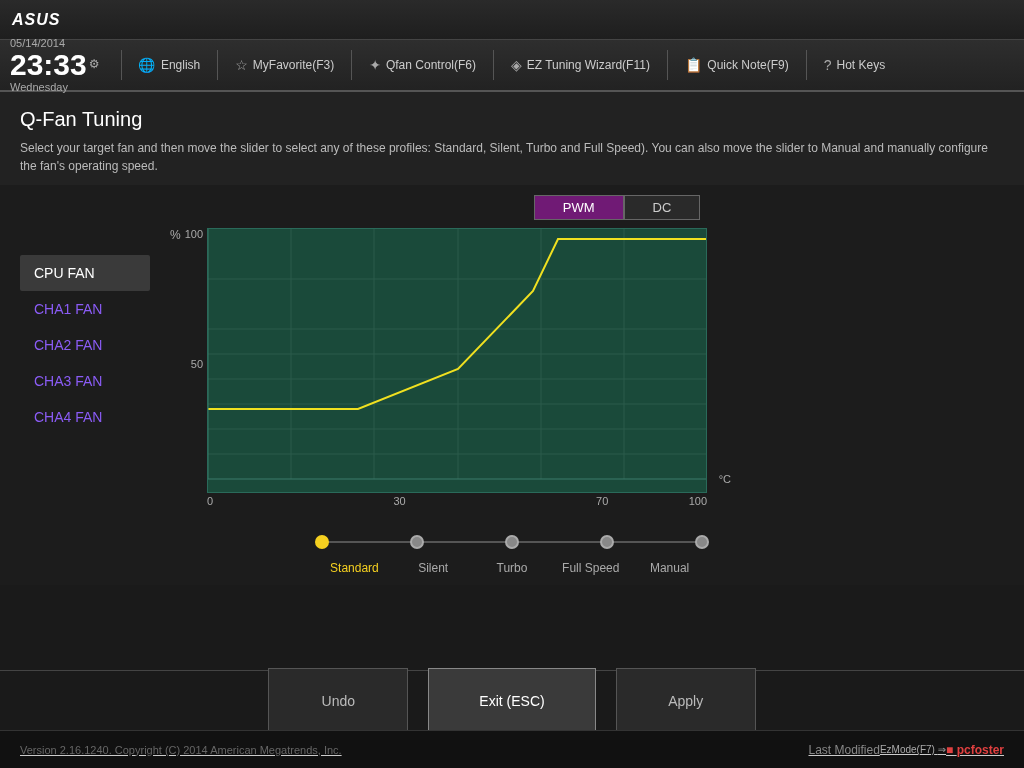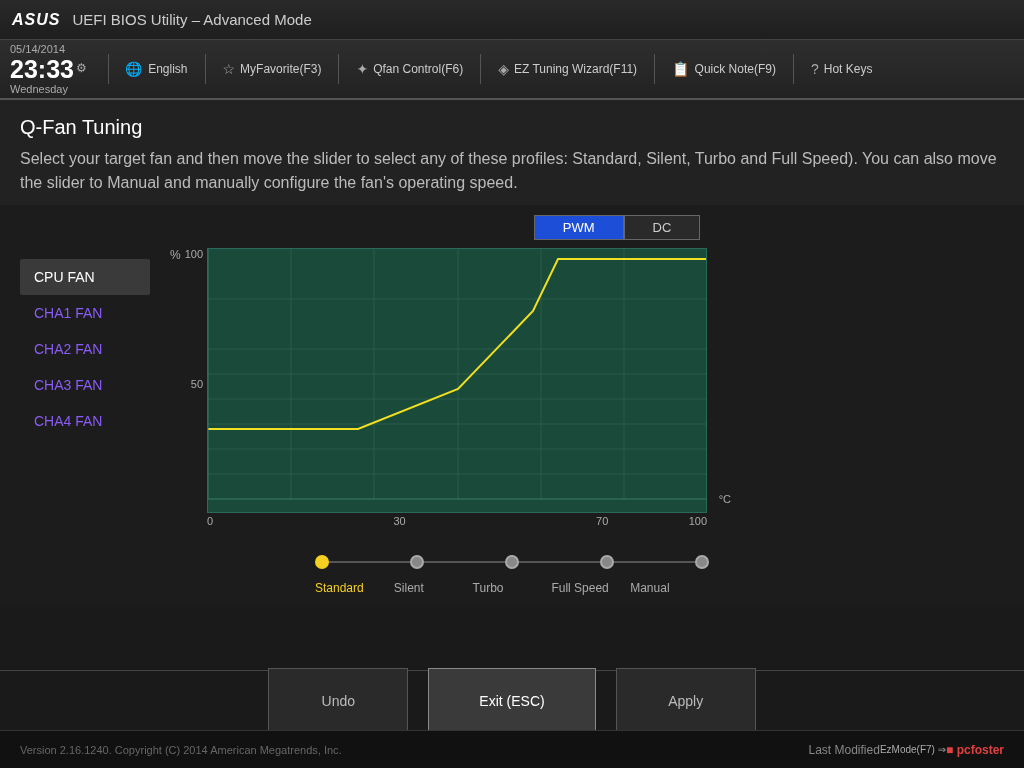--- a/index.html
+++ b/index.html
@@ -20,49 +20,49 @@
       display: flex;
       align-items: center;
       padding: 0 12px;
       border-bottom: 1px solid #444;
     }
     #asus-logo {
       color: #fff;
       font-weight: bold;
       font-size: 16px;
       font-style: italic;
-      margin-right: 12px;
+      margin-right: 4px;
       letter-spacing: 1px;
       text-align: center;
     }
     #bios-title {
       color: #ccc;
       font-size: 15px;
     }
 
     
     #menu-bar {
       background: linear-gradient(180deg, #2e2e2e 0%, #222 100%);
-      height: 60px;
+      height: 52px;
       display: flex;
       align-items: center;
       padding: 2px 10px;
       border-bottom: 2px solid #555;
       gap: 3px;
     }
     #datetime-block {
       display: flex;
       flex-direction: column;
       margin-right: 14px;
       font-size: 11px;
       color: #aaa;
       line-height: 1.3;
     }
     #clock {
-      font-size: 25px;
+      font-size: 30px;
       color: #fff;
       font-weight: bold;
       line-height: 1;
     }
     #gear-icon-clock {
       color: #aaa;
       font-size: 12px;
       margin-left: 2px;
     }
     .menu-item {
@@ -86,38 +86,38 @@
       min-height: 80px;
     }
     #page-title-text {
       color: #fff;
       font-size: 20px;
       font-weight: normal;
       margin-bottom: 8px;
     }
     #page-description {
       color: #bbb;
-      font-size: 16px;
+      font-size: 12px;
       line-height: 1.5;
     }
 
     
     #fan-area {
       display: flex;
       padding: 10px 20px 0 20px;
       gap: 20px;
       background: #1c1c1c;
     }
 
     
     #fan-list {
       width: 130px;
       display: flex;
       flex-direction: column;
-      margin-top: 44px;
+      margin-top: 60px;
     }
     .fan-item {
       padding: 10px 14px;
       font-size: 14px;
       color: #8b5cf6;
       cursor: pointer;
       border-radius: 2px;
     }
     .fan-item.active {
       background: #3a3a3a;
@@ -136,21 +136,21 @@
       margin-left: 60px;
     }
     .toggle-btn {
       padding: 4px 28px;
       font-size: 13px;
       cursor: pointer;
       border: 1px solid #666;
       color: #ccc;
     }
     .toggle-btn.active {
-      background: #1d4ed8;
+      background: #701a75;
       color: #fff;
     }
     .toggle-btn:not(.active) { background: #2a2a2a; }
 
     #chart-wrapper {
       display: flex;
       align-items: flex-start;
     }
     #y-axis-label {
       writing-mode: horizontal-tb;
@@ -245,21 +245,21 @@
     #slider-labels {
       display: flex;
       width: 420px;
       justify-content: space-between;
       padding: 0 13px;
       margin-top: 4px;
     }
     .slider-label {
       font-size: 12px;
       color: #aaa;
-      text-align: left;
+      text-align: center;
       flex: 1;
     }
     .slider-label.active-label { color: #f5d020; }
 
     
     #bottom-bar {
       background: #1a1a1a;
       border-top: 1px solid #444;
       height: 60px;
       display: flex;
@@ -293,20 +293,21 @@
       height: 38px;
       display: flex;
       align-items: center;
       justify-content: space-between;
       padding: 0 20px;
       position: absolute;
       bottom: 0;
       left: 0;
       right: 0;
       border-top: 1px solid #333;
+      text-decoration: underline;
     }
     #footer-version {
       color: #666;
       font-size: 11px;
     }
     #footer-right {
       display: flex;
       align-items: center;
     }
     #last-modified {
@@ -322,21 +323,20 @@
       color: #e04040;
       font-size: 12px;
       font-weight: bold;
     }
   </style>
 </head>
 <body>
 
 <div id="top-bar">
   <span id="asus-logo">ASUS</span>
-  <span id="bios-title">UEFI BIOS Utility – Advanced Mode</span>
 </div>
 
 <div id="menu-bar">
   <div id="datetime-block">
     <span>05/14/2014</span>
     <div style="display:flex;align-items:center;">
       <span id="clock">23:33</span>
       <span id="gear-icon-clock">⚙</span>
     </div>
     <span>Wednesday</span>

